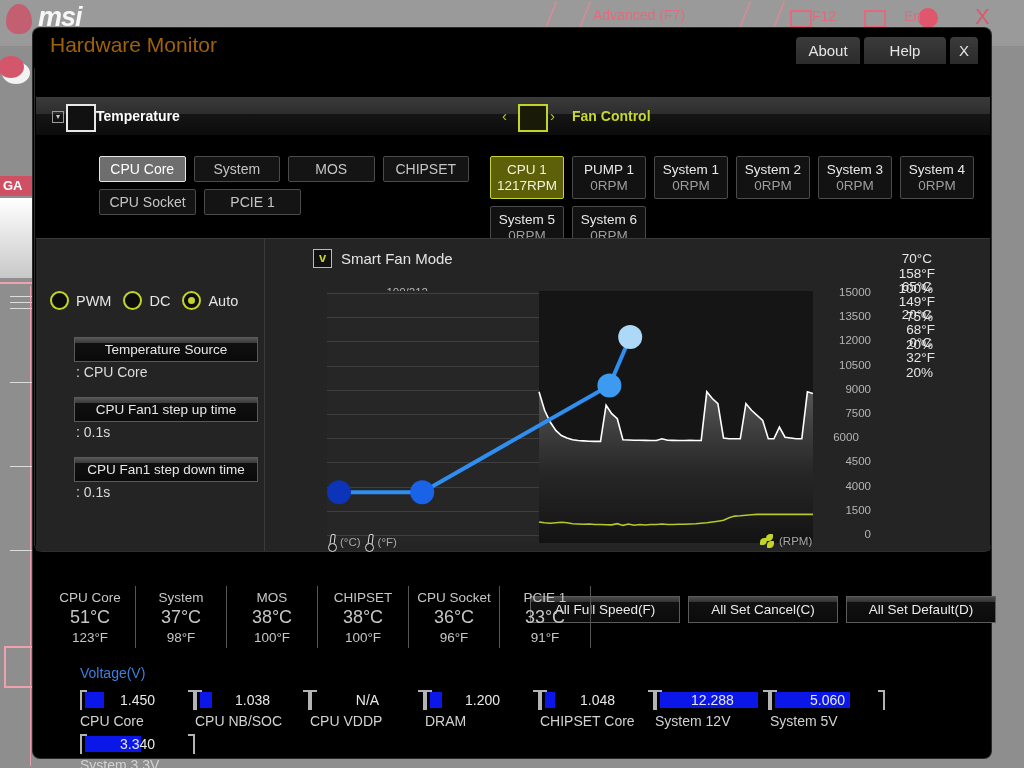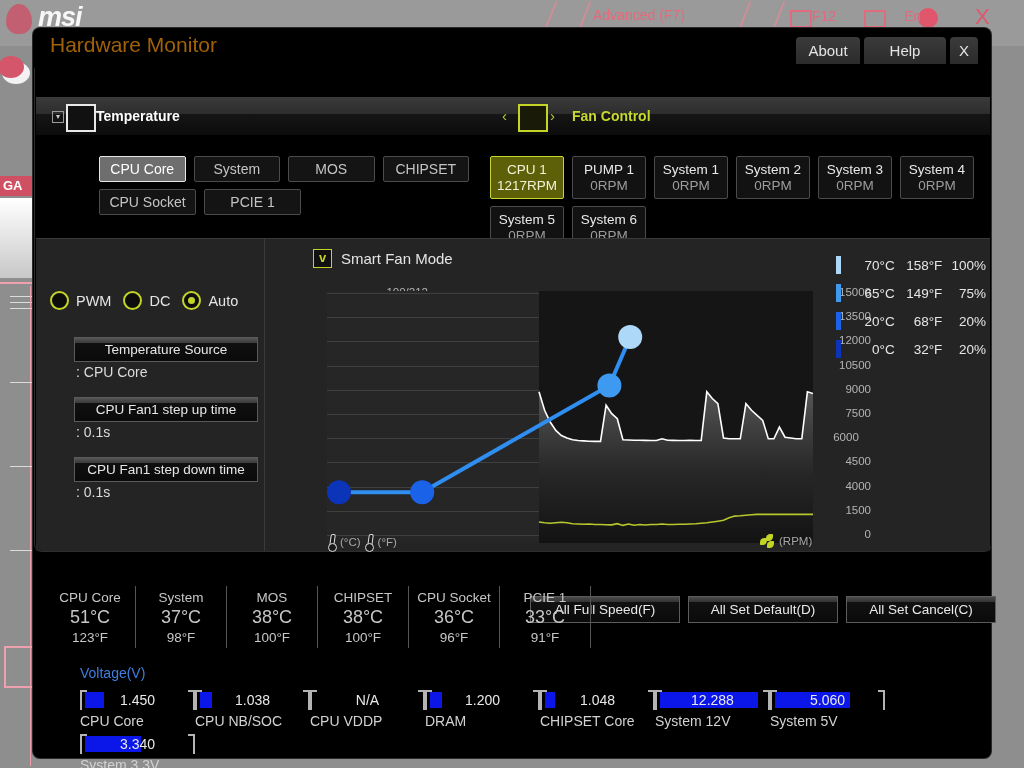--- a/index.html
+++ b/index.html
@@ -141,21 +141,21 @@
 
   .plot{position:absolute;left:62px;top:52px;width:486px;height:252px;background:#262626;}
   .gridline{position:absolute;left:0;width:486px;height:1px;background:#3f3f3f;}
   .ytick-l{position:absolute;right:562px;color:#b4b4b4;font-size:11.5px;text-align:right;
     white-space:pre;}
   .ytick-r{position:absolute;left:556px;color:#b4b4b4;font-size:11.5px;width:50px;
     text-align:right;}
 
   
   .pt-list{position:absolute;left:571px;top:12px;width:150px;}
-  .pt-row{display:flex;align-items:center;height:28px;}
+  .pt-row{display:flex;align-items:center;height:28px;flex-direction:column;}
   .pt-bar{width:5px;height:18px;margin-right:12px;}
   .pt-c{width:42px;text-align:right;color:#e6e6e6;font-size:13.5px;}
   .pt-f{width:48px;text-align:right;color:#e6e6e6;font-size:13.5px;}
   .pt-p{width:44px;text-align:right;color:#e6e6e6;font-size:13.5px;}
 
   
   .axleg{position:absolute;top:295px;display:flex;align-items:center;gap:4px;}
   .thermo{width:9px;height:16px;position:relative;}
   .thermo .stem{position:absolute;left:3px;top:0;width:3px;height:11px;
     border:1.4px solid #e2e2e2;border-radius:2px;background:#1a1a1a;transform:skewX(-8deg);}
@@ -458,22 +458,22 @@
               <i style="left:7px;top:7px;"></i>
           </div>
           <div class="axleg-t">(RPM)</div>
         </div>
 
       </div>
     </div>
 
     <div class="act-row">
       <div class="act-btn">All Full Speed(F)</div>
+      <div class="act-btn">All Set Cancel(C)</div>
       <div class="act-btn">All Set Default(D)</div>
-      <div class="act-btn">All Set Cancel(C)</div>
     </div>
   </div>
 
   <div class="temp-strip" id="temp-strip">
       <div class="temp-cell first">
         <span class="n">CPU Core</span>
         <span class="c">51°C</span>
         <span class="f">123°F</span>
       </div>
       <div class="temp-cell">

